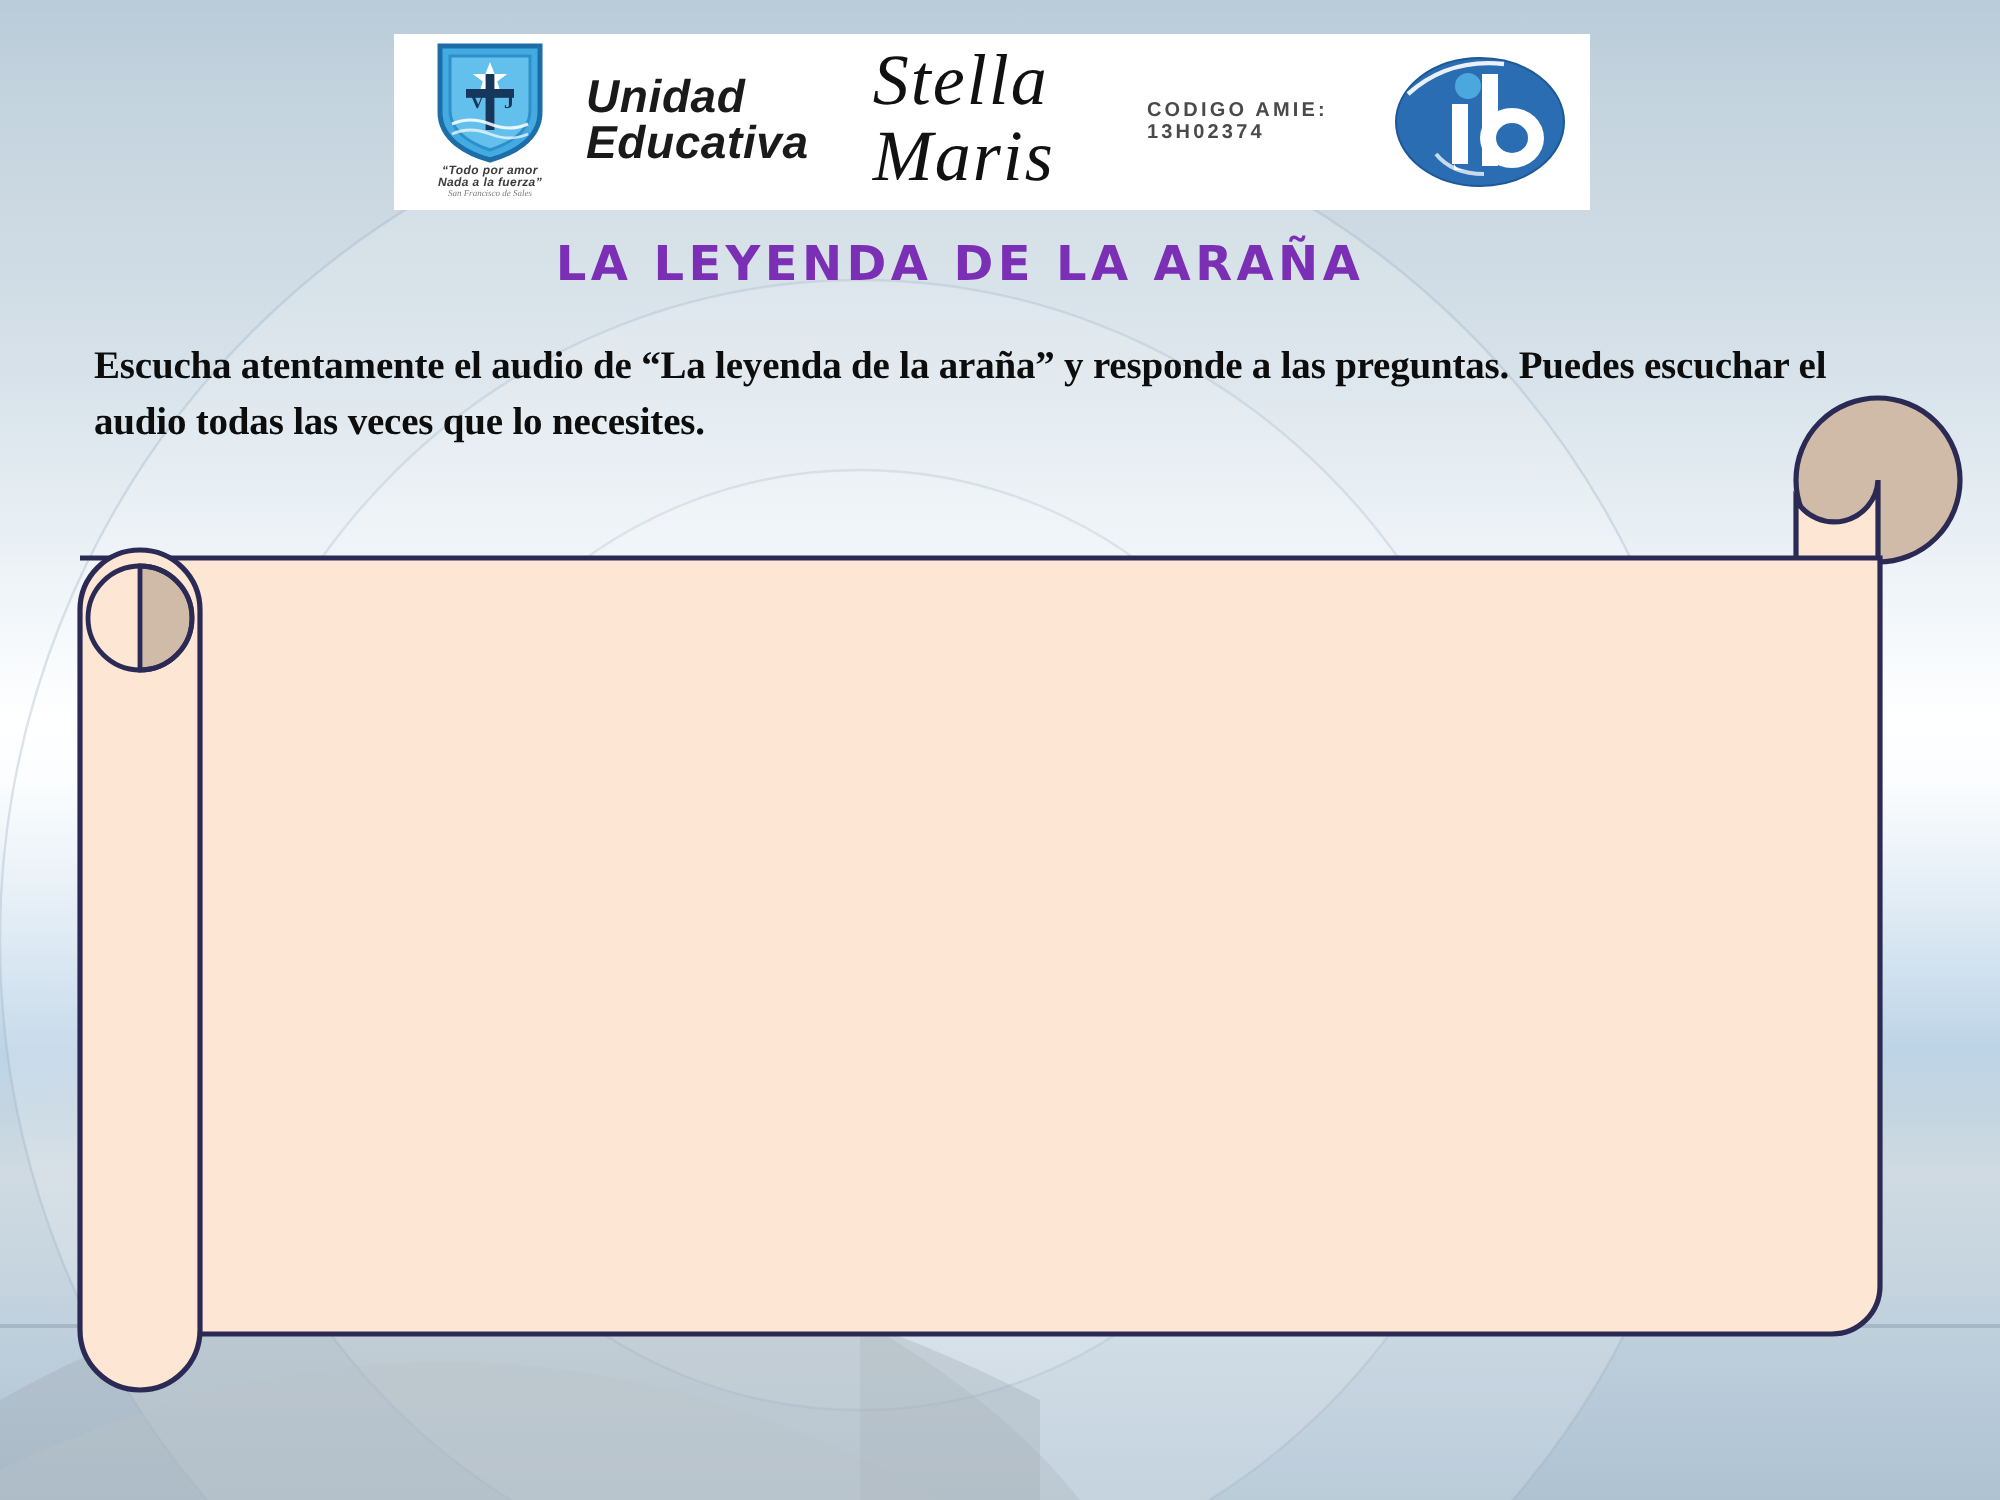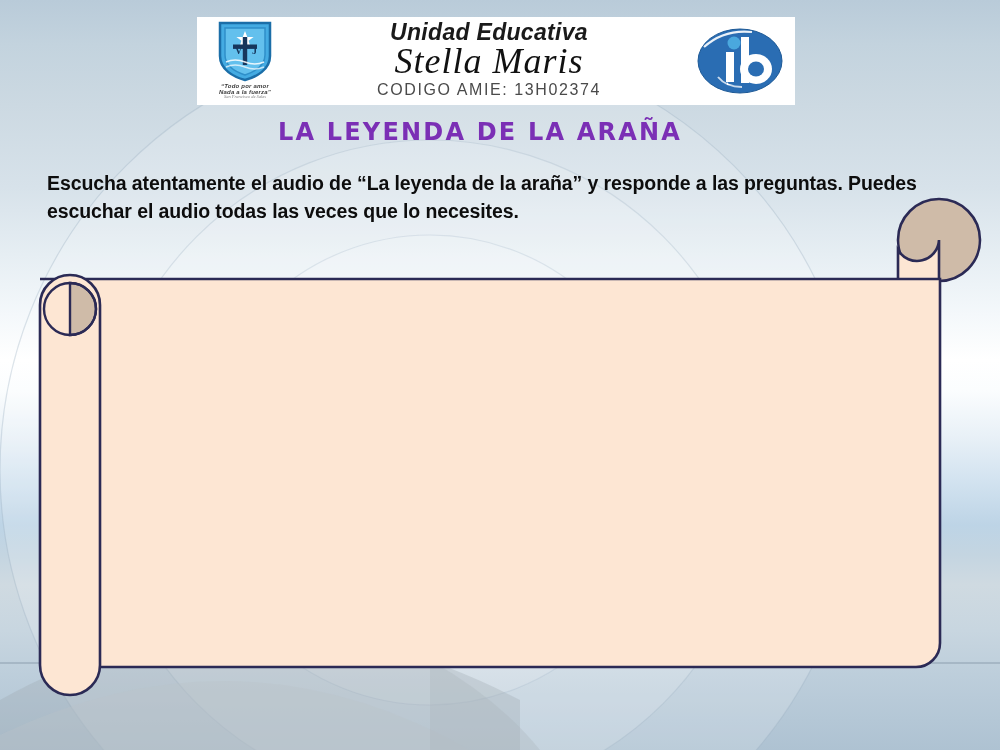--- a/index.html
+++ b/index.html
@@ -87,21 +87,21 @@
     font-family: "Liberation Serif", serif;
     font-size: 4.5px;
     font-style: italic;
     color: #7a7a7a;
     white-space: nowrap;
   }
 
   #logo-center {
     flex: 1 1 auto;
     display: flex;
-    flex-direction: column;
+    flex-direction: row;
     align-items: center;
     justify-content: center;
     padding-bottom: 2px;
   }
   #school-line1 {
     font-family: "Liberation Sans", sans-serif;
     font-style: italic;
     font-weight: bold;
     font-size: 23px;
     color: #1a1a1a;
@@ -112,24 +112,25 @@
     font-family: "Liberation Serif", serif;
     font-style: italic;
     font-size: 36px;
     color: #111111;
     line-height: 1.05;
     margin-top: -1px;
     letter-spacing: 1px;
   }
   #school-code {
     font-family: "Liberation Sans", sans-serif;
-    font-size: 16px;
+    font-size: 10px;
     color: #4a4a4a;
     letter-spacing: 1.6px;
     margin-top: 1px;
+    font-weight: bold;
   }
 
   #logo-ib-wrap {
     width: 110px;
     flex: 0 0 110px;
     display: flex;
     align-items: center;
     justify-content: center;
   }
 
@@ -146,21 +147,21 @@
     color: #7b2fb5;
     letter-spacing: 2.2px;
   }
 
   
   #instructions {
     position: absolute;
     left: 47px;
     top: 170px;
     width: 900px;
-    font-family: Liberation Sans, sans-serif;
+    font-family: Liberation Serif, serif;
     font-size: 19.5px;
     font-weight: bold;
     color: #0d0d0d;
     line-height: 1.42;
     letter-spacing: -0.1px;
   }
 
   
   #scroll {
     position: absolute;

